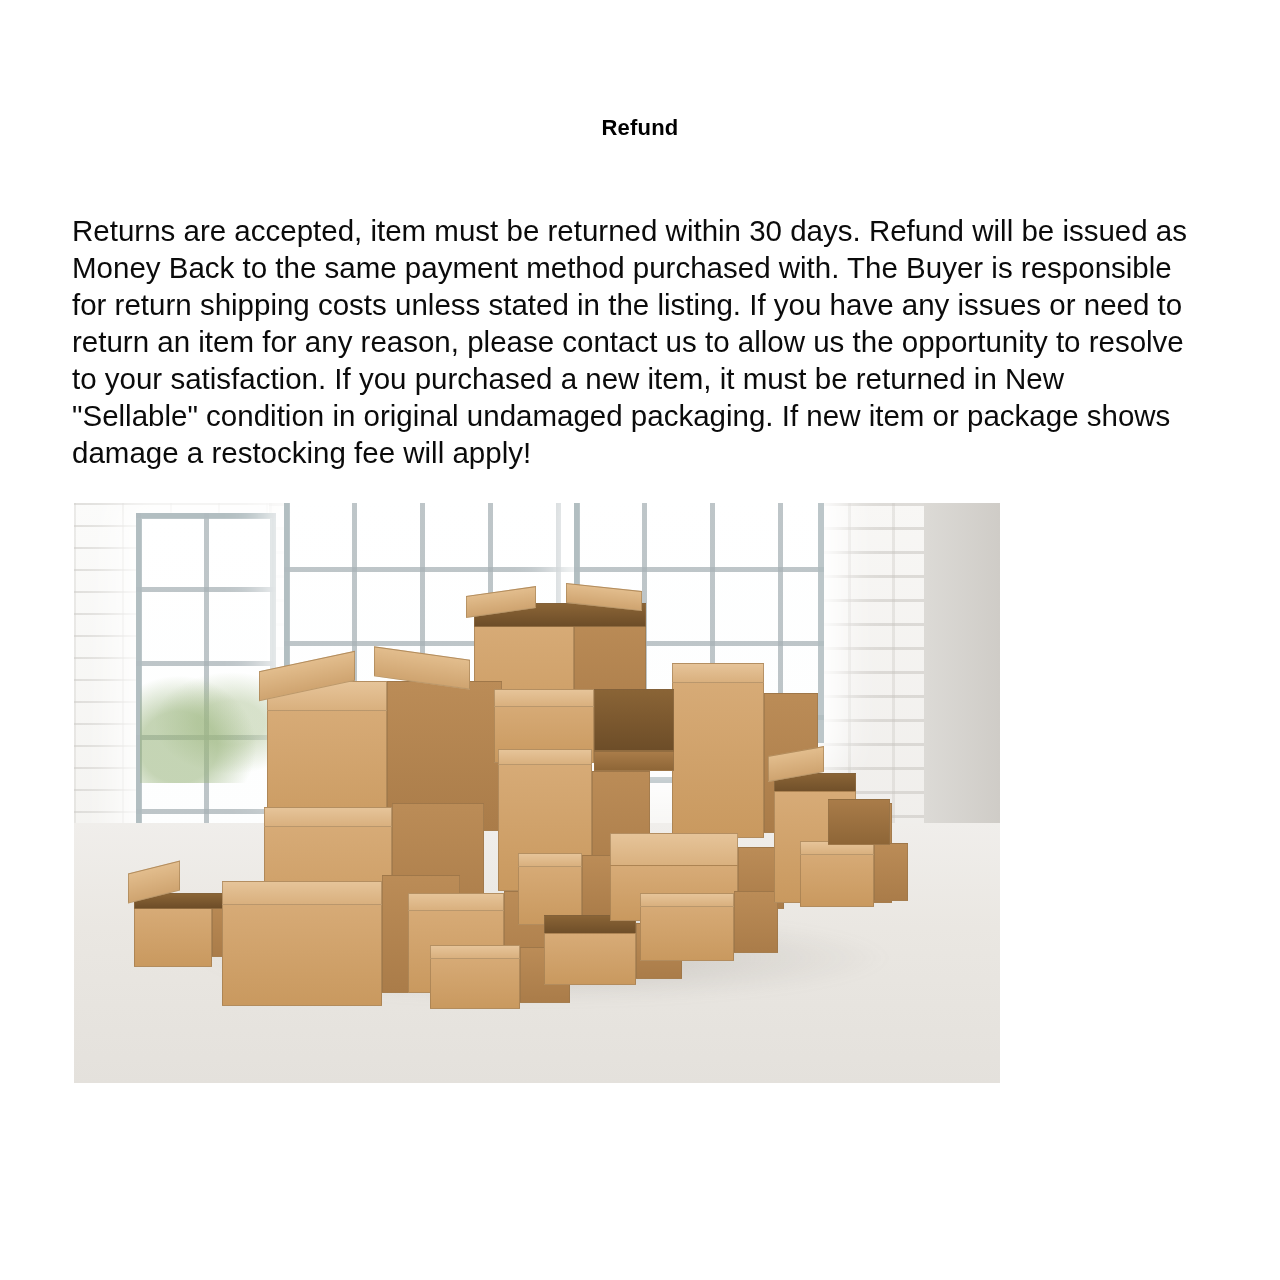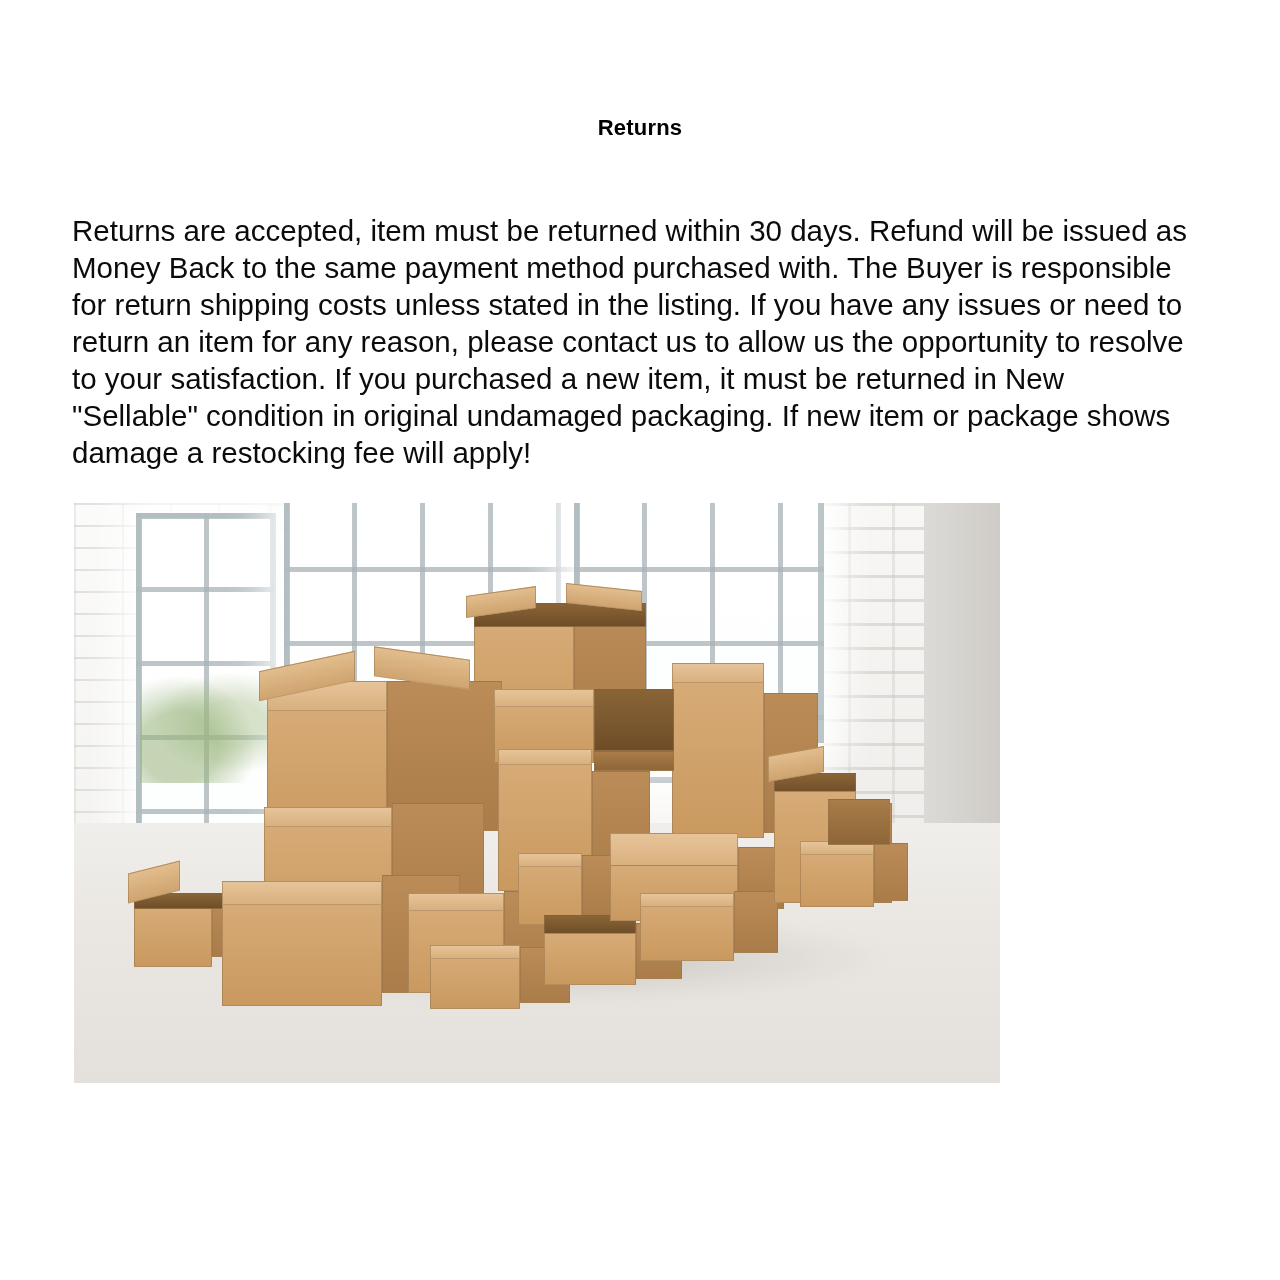--- a/index.html
+++ b/index.html
@@ -170,21 +170,21 @@
     box-sizing: border-box;
     border: 1px solid rgba(150,115,72,0.5);
     background: linear-gradient(to bottom, #e2bd8d, #cfa470);
   }
 </style>
 </head>
 <body>
 
 <div class="page">
 
-  <div class="doc-title">Returns</div>
+  <div class="doc-title">Refund</div>
 
   <p class="doc-body">Returns are accepted, item must be returned within 30 days. Refund will be issued as Money Back to the same payment method purchased with. The Buyer is responsible for return shipping costs unless stated in the listing. If you have any issues or need to return an item for any reason, please contact us to allow us the opportunity to resolve to your satisfaction. If you purchased a new item, it must be returned in New "Sellable" condition in original undamaged packaging. If new item or package shows damage a restocking fee will apply!</p>
 
   <div class="image-frame">
     <div class="room">
 
       <div class="wall-right"></div>
       <div class="wall-left-brick"></div>
       <div class="brick-band"></div>
       <div class="brick-band2"></div>

